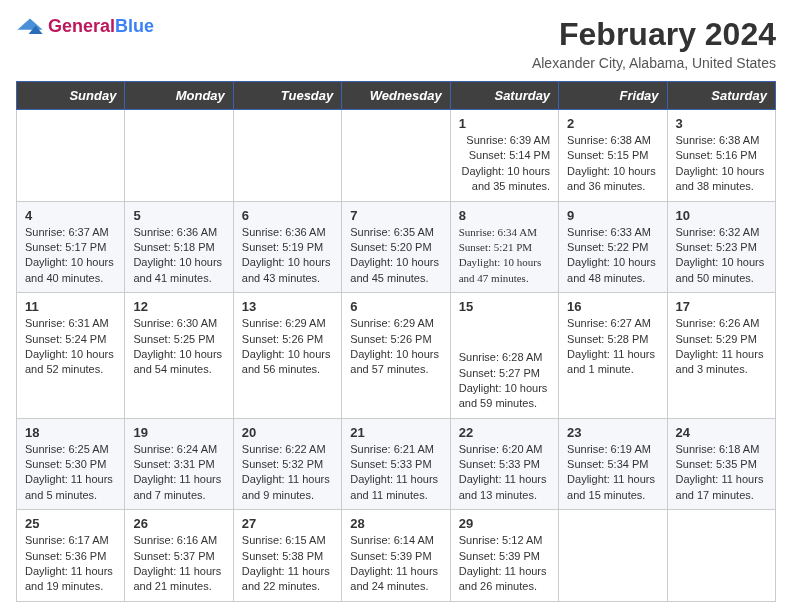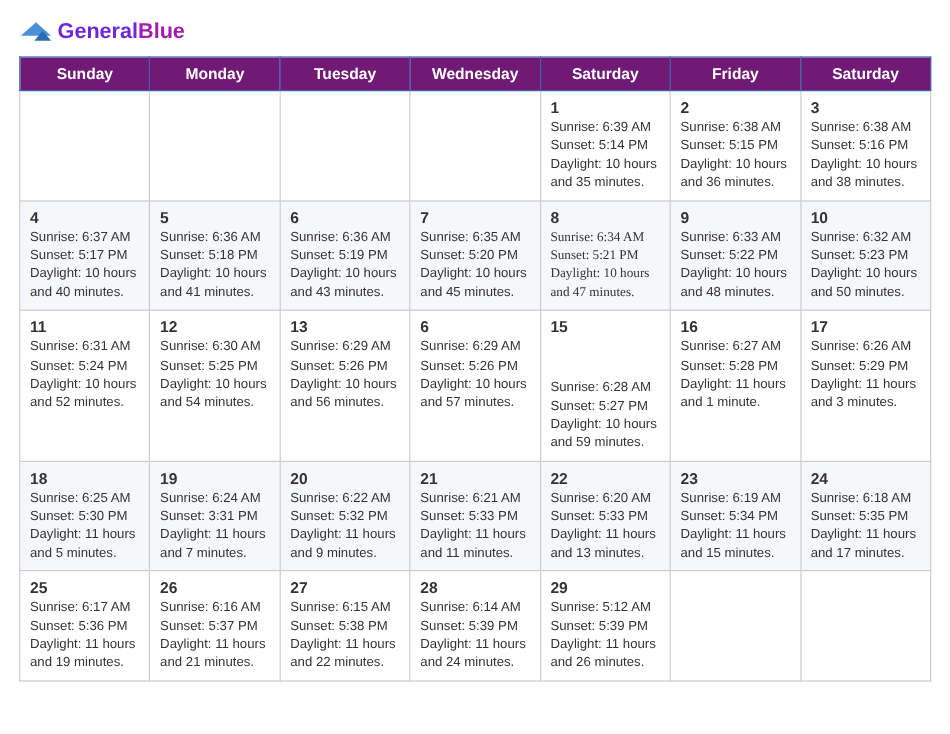--- a/index.html
+++ b/index.html
@@ -17,26 +17,26 @@
       margin-bottom: 10px;
     }
     .logo {
       display: flex;
       align-items: center;
       gap: 4px;
     }
     .logo-text-general {
       font-size: 18px;
       font-weight: bold;
-      color: #6d28d9;
+      color: #be185d;
     }
     .logo-text-blue {
       font-size: 18px;
       font-weight: bold;
-      color: #a21caf;
+      color: #3b82f6;
     }
     .logo-icon {
       width: 28px;
       height: 20px;
     }
     .title-area {
       text-align: right;
     }
     .main-title {
       font-size: 32px;
@@ -47,26 +47,27 @@
       font-size: 14px;
       color: #555;
       margin-top: 2px;
     }
     .calendar {
       width: 100%;
       border-collapse: collapse;
       border: 1px solid #ccc;
     }
     .calendar th {
-      background-color: #701a75;
+      background-color: #404040;
       color: #fff;
-      text-align: center;
+      text-align: right;
       padding: 6px 8px;
       font-size: 13px;
       border: 1px solid #3a62b0;
+      font-style: italic;
     }
     .calendar td {
       vertical-align: top;
       padding: 6px 8px;
       border: 1px solid #ccc;
       font-size: 11px;
       color: #333;
       width: calc(100% / 7);
       min-height: 80px;
       background: #fff;
@@ -97,20 +98,24 @@
 
 <div class="header-area">
   <div class="logo">
     <svg class="logo-icon" viewBox="0 0 40 28" xmlns="http://www.w3.org/2000/svg">
       <polygon points="20,2 38,18 2,18" fill="#4a90d9"></polygon>
       <polygon points="28,12 38,24 18,24" fill="#2a6db5"></polygon>
     </svg>
     <div>
       <span class="logo-text-general">General</span><span class="logo-text-blue">Blue</span>
     </div>
+  </div>
+  <div class="title-area">
+    <div class="main-title">February 2024</div>
+    <div class="subtitle">Alexander City, Alabama, United States</div>
   </div>
 </div>
 
 <table class="calendar">
   <thead>
     <tr>
       <th>Sunday</th>
       <th>Monday</th>
       <th>Tuesday</th>
       <th>Wednesday</th>
@@ -120,21 +125,21 @@
     </tr>
   </thead>
   <tbody id="calendar-body">
   <tr>
         <td class="empty-cell"></td>
         <td class="empty-cell"></td>
         <td class="empty-cell"></td>
         <td class="empty-cell"></td>
         <td>
           <span class="day-number">1</span>
-          <div class="day-info" style="white-space: pre-line;">Sunrise: 6:39 AM
+          <div class="day-info" style="white-space: pre-line; text-align: right;">Sunrise: 6:39 AM
 Sunset: 5:14 PM
 Daylight: 10 hours
 and 35 minutes.</div>
         </td>
         <td>
           <span class="day-number">2</span>
           <div class="day-info" style="white-space: pre-line;">Sunrise: 6:38 AM
 Sunset: 5:15 PM
 Daylight: 10 hours
 and 36 minutes.</div>

